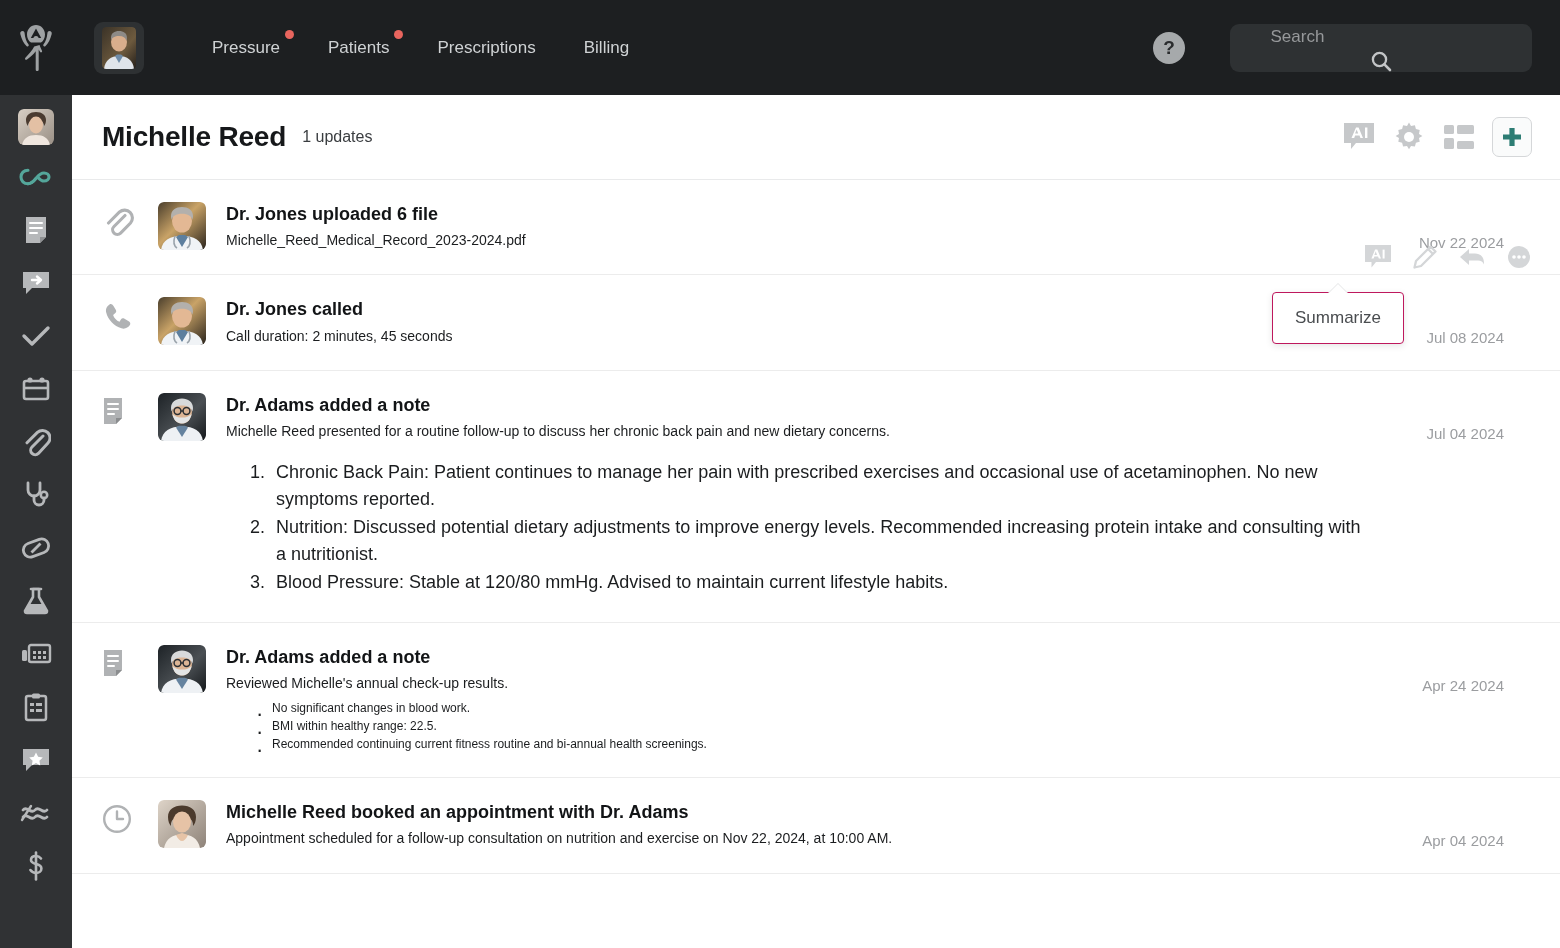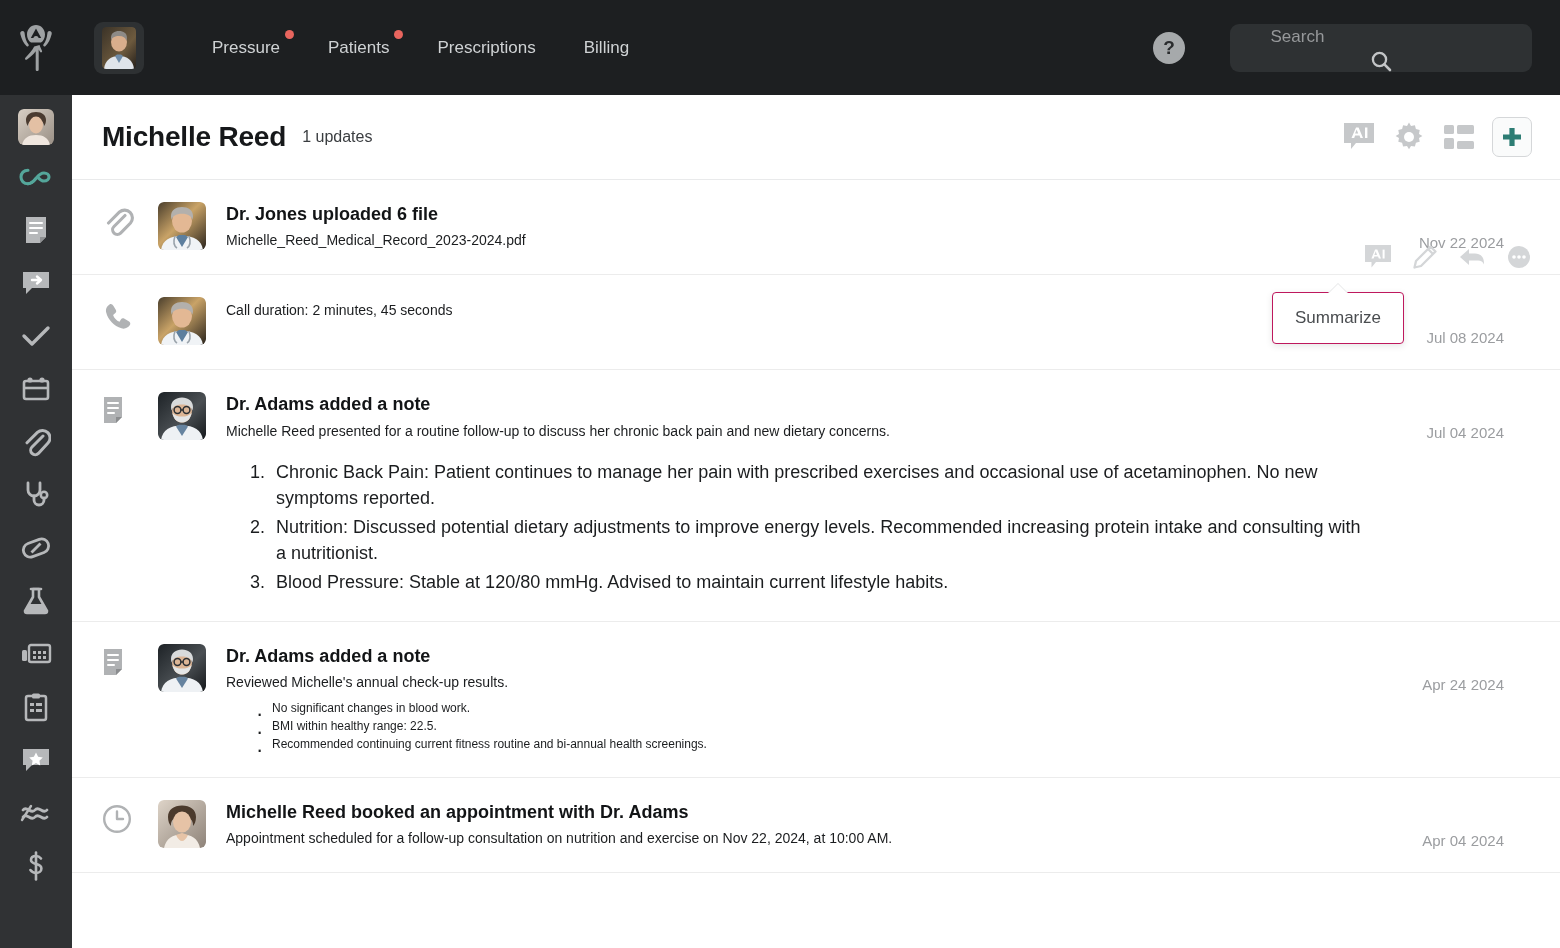--- a/index.html
+++ b/index.html
@@ -462,20 +462,21 @@
             <g clip-path="url(#a1)">
               <rect width="48" height="48" fill="url(#g1)"></rect>
               <ellipse cx="24" cy="19" rx="10" ry="11.5" fill="#e3b894"></ellipse>
               <path d="M13 14c0-6 5-9 11-9s11 3 11 9c0 1.6-.4 3-.9 3.8-.6-3.6-4-6-10.1-6s-9.5 2.4-10.1 6c-.5-.8-.9-2.2-.9-3.8z" fill="#b3b0ac"></path>
               <path d="M3 48c1.5-10 9-14 21-14s19.5 4 21 14z" fill="#f0f3f6"></path>
               <path d="M18 35l6 10 6-10-3-2h-6z" fill="#5d7f9e"></path>
               <path d="M17 34c-2 6-1 10 2 12M31 34c2 6 1 10-2 12" fill="none" stroke="#9aa3ab" stroke-width="1.6"></path>
             </g>
           </svg>
           <div class="entry-content">
+            <div class="entry-title">Dr. Jones called</div>
             <div class="entry-desc">Call duration: 2 minutes, 45 seconds</div>
           </div>
           <div class="entry-right">
             <div class="entry-date">Jul 08 2024</div>
           </div>
         </div>
 
         <div class="entry">
           <div class="entry-type-icon">
             <svg width="26" height="30" viewBox="0 0 26 30">

